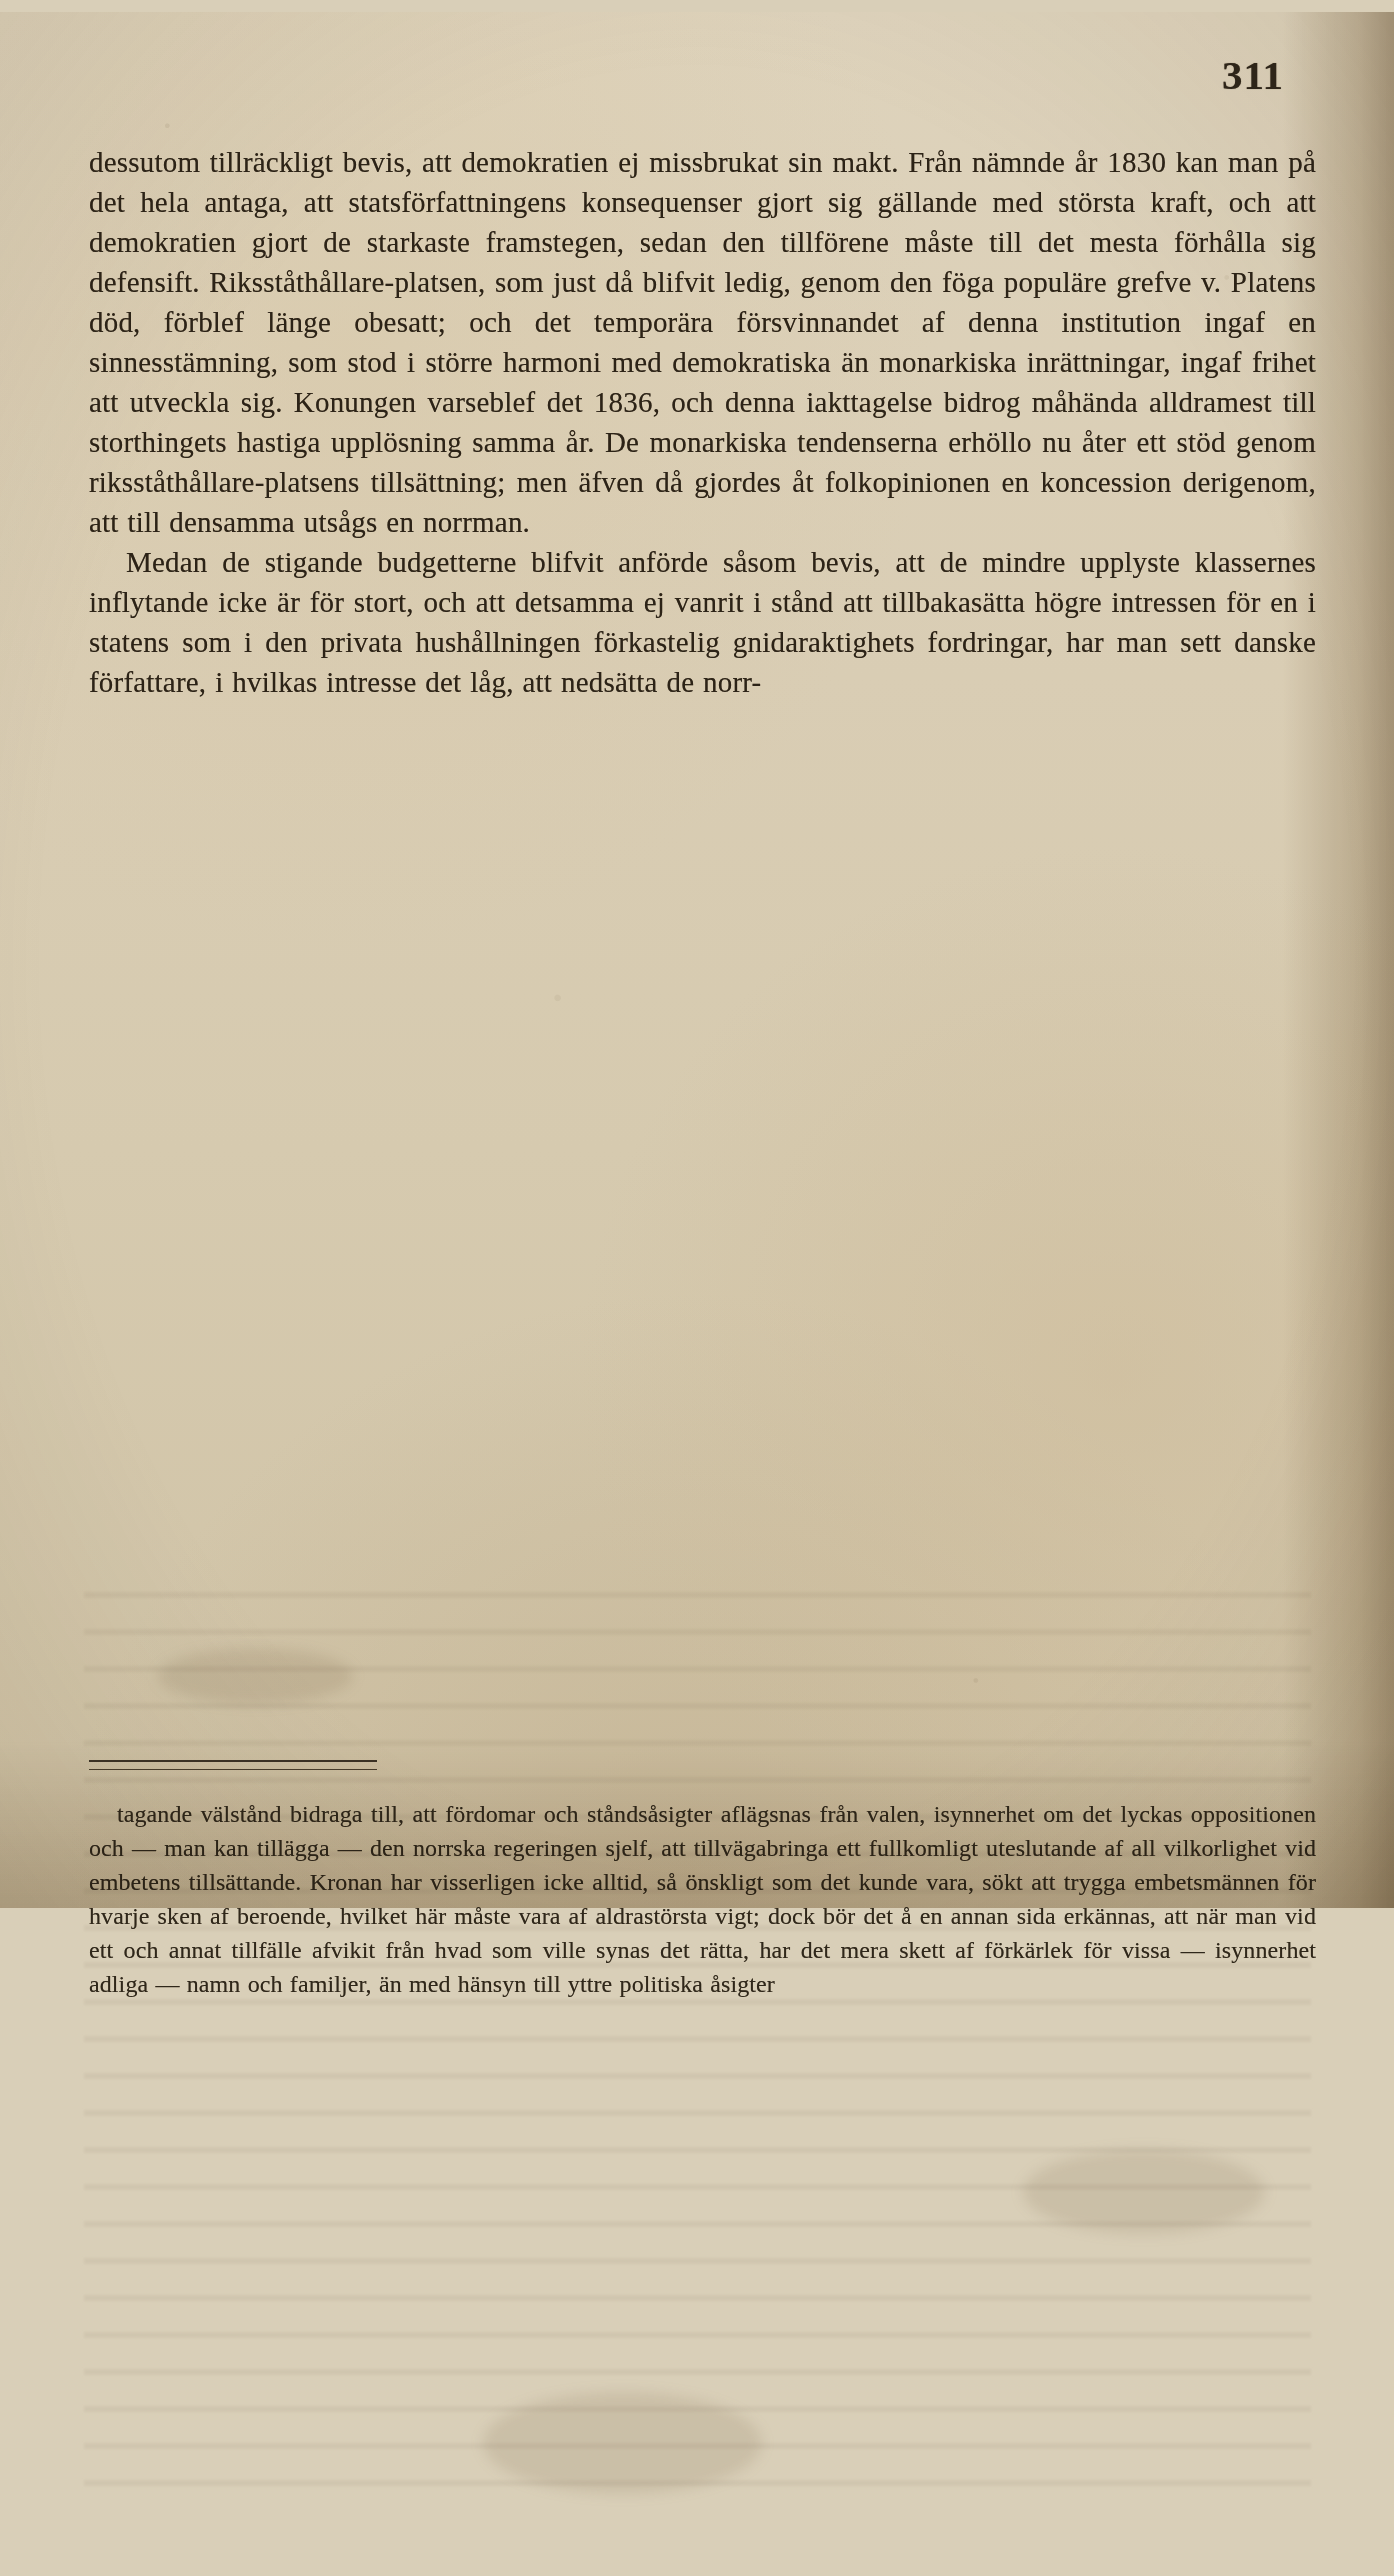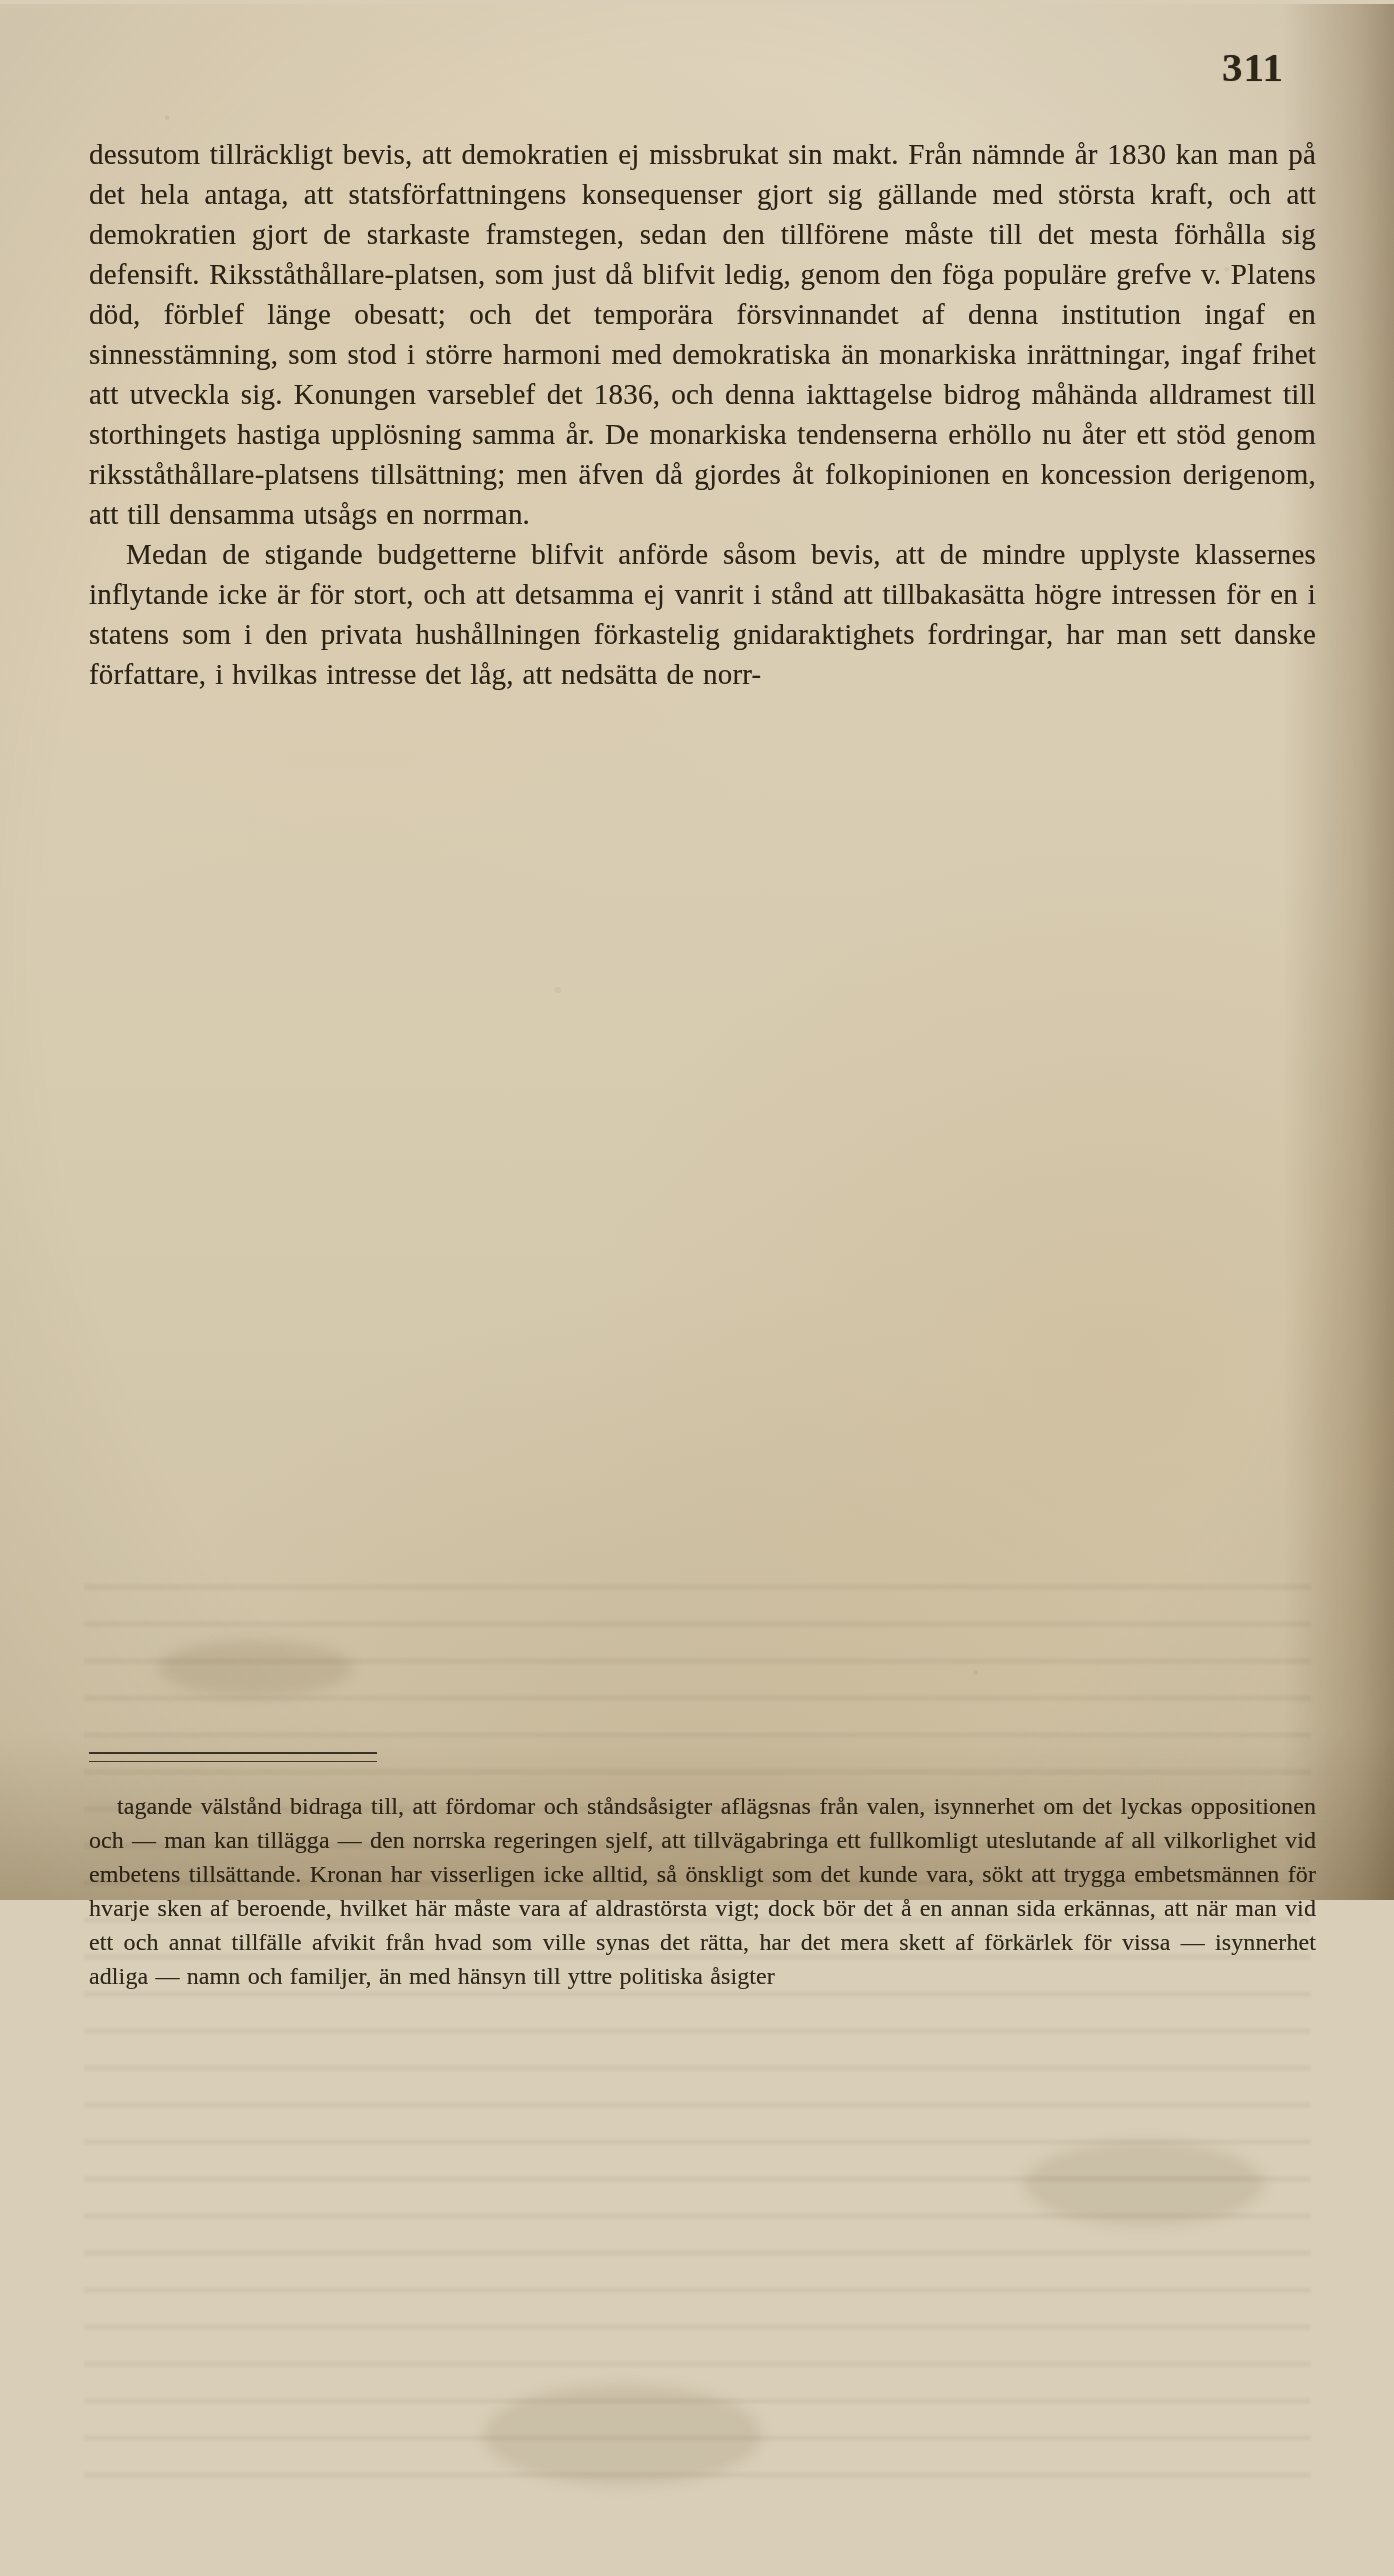--- a/index.html
+++ b/index.html
@@ -11,21 +11,21 @@
     width: 1394px;
     height: 2576px;
     position: relative;
     overflow: hidden;
     font-family: "Liberation Serif", serif;
   }
 
   
   #page {
     position: absolute;
-    left: 0; top: 4px;
+    left: 0; top: 12px;
     width: 1394px;
     height: 1896px;
     background:
       radial-gradient(ellipse 60% 45% at 25% 18%, rgba(216,200,168,0.55) 0%, rgba(216,200,168,0) 70%),
       radial-gradient(ellipse 55% 40% at 80% 72%, rgba(205,186,152,0.5) 0%, rgba(205,186,152,0) 70%),
       radial-gradient(ellipse 70% 50% at 50% 100%, rgba(190,172,139,0.55) 0%, rgba(190,172,139,0) 65%),
       linear-gradient(180deg, #ded3bc 0%, #d9cdb4 35%, #d6caaf 60%, #cfc2a5 100%);
   }
 
   

